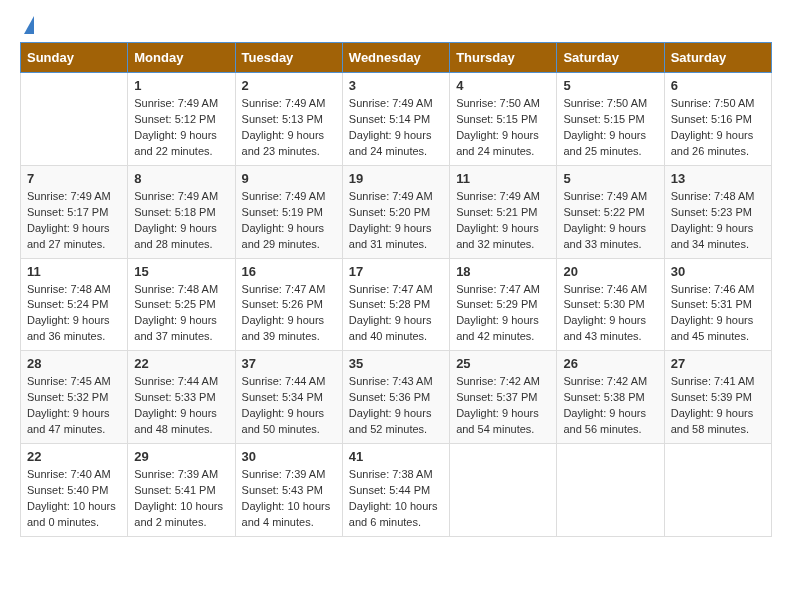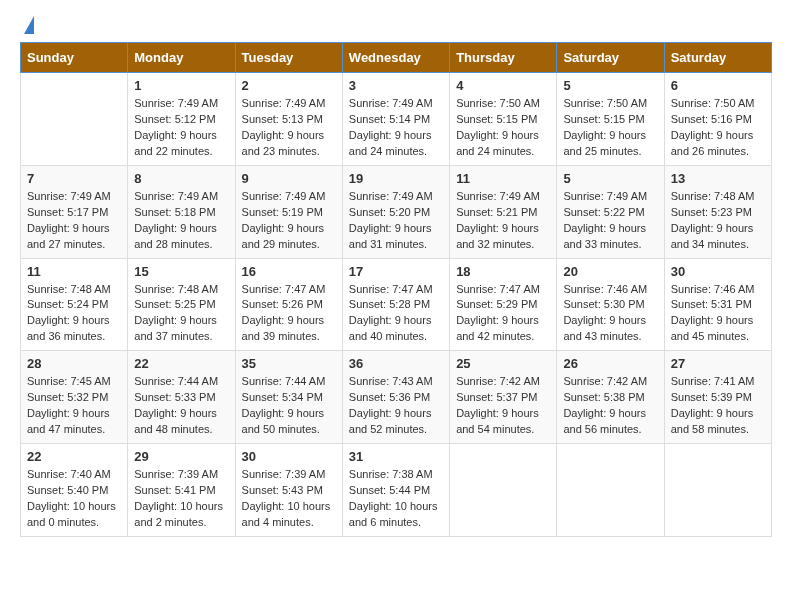--- a/index.html
+++ b/index.html
@@ -223,25 +223,25 @@
       <tr>
         <td>
           <span class="day-number">28</span>
           <div class="day-detail">Sunrise: 7:45 AM<br>Sunset: 5:32 PM<br>Daylight: 9 hours<br>and 47 minutes.</div>
         </td>
         <td>
           <span class="day-number">22</span>
           <div class="day-detail">Sunrise: 7:44 AM<br>Sunset: 5:33 PM<br>Daylight: 9 hours<br>and 48 minutes.</div>
         </td>
         <td>
+          <span class="day-number">37</span>
+          <div class="day-detail">Sunrise: 7:44 AM<br>Sunset: 5:34 PM<br>Daylight: 9 hours<br>and 50 minutes.</div>
+        </td>
+        <td>
           <span class="day-number">35</span>
-          <div class="day-detail">Sunrise: 7:44 AM<br>Sunset: 5:34 PM<br>Daylight: 9 hours<br>and 50 minutes.</div>
-        </td>
-        <td>
-          <span class="day-number">36</span>
           <div class="day-detail">Sunrise: 7:43 AM<br>Sunset: 5:36 PM<br>Daylight: 9 hours<br>and 52 minutes.</div>
         </td>
         <td>
           <span class="day-number">25</span>
           <div class="day-detail">Sunrise: 7:42 AM<br>Sunset: 5:37 PM<br>Daylight: 9 hours<br>and 54 minutes.</div>
         </td>
         <td>
           <span class="day-number">26</span>
           <div class="day-detail">Sunrise: 7:42 AM<br>Sunset: 5:38 PM<br>Daylight: 9 hours<br>and 56 minutes.</div>
         </td>
@@ -257,21 +257,21 @@
         </td>
         <td>
           <span class="day-number">29</span>
           <div class="day-detail">Sunrise: 7:39 AM<br>Sunset: 5:41 PM<br>Daylight: 10 hours<br>and 2 minutes.</div>
         </td>
         <td>
           <span class="day-number">30</span>
           <div class="day-detail">Sunrise: 7:39 AM<br>Sunset: 5:43 PM<br>Daylight: 10 hours<br>and 4 minutes.</div>
         </td>
         <td>
-          <span class="day-number">31</span>
+          <span class="day-number">41</span>
           <div class="day-detail">Sunrise: 7:38 AM<br>Sunset: 5:44 PM<br>Daylight: 10 hours<br>and 6 minutes.</div>
         </td>
         <td class="empty-cell"></td>
         <td class="empty-cell"></td>
         <td class="empty-cell"></td>
       </tr>
     </tbody>
 </table>
 
 </body></html>

